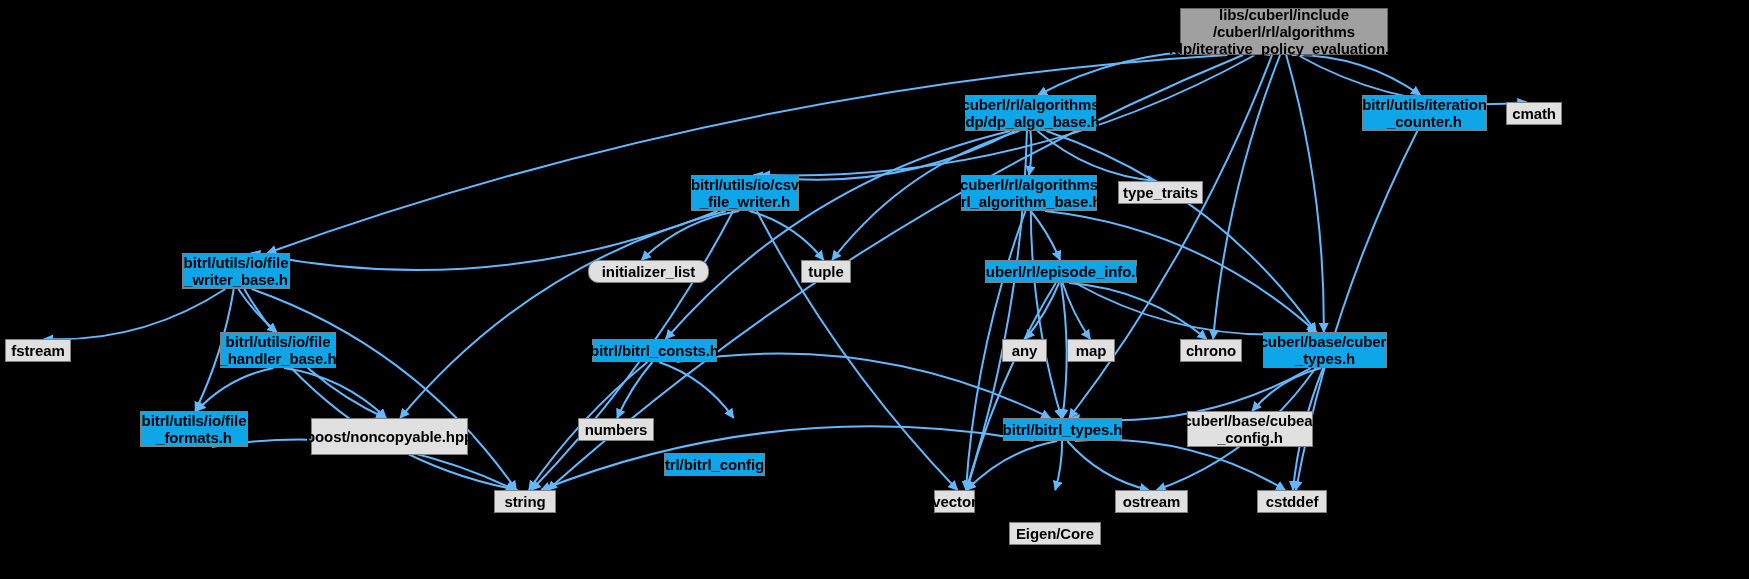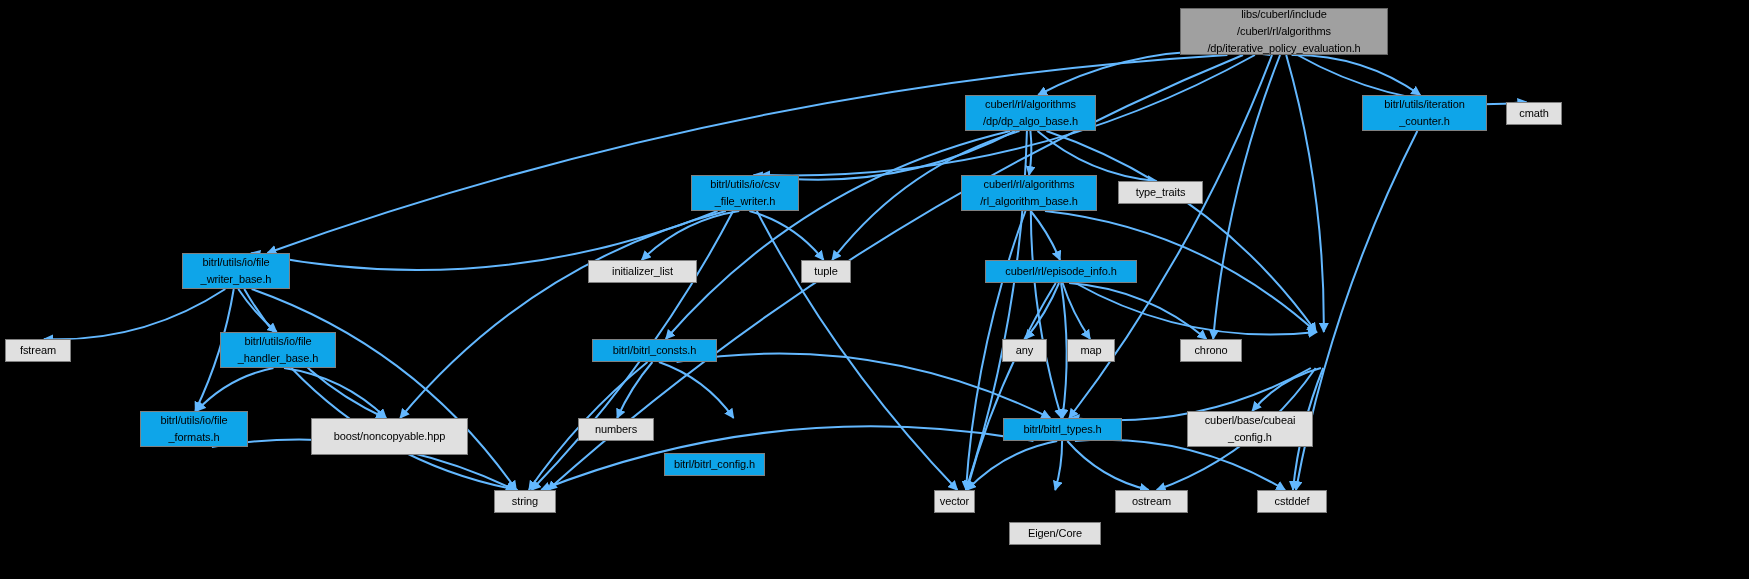--- a/index.html
+++ b/index.html
@@ -24,25 +24,26 @@
   }
   .node {
     position: absolute;
     box-sizing: border-box;
     display: flex;
     align-items: center;
     justify-content: center;
     text-align: center;
     border: 1px solid #808080;
     color: #000000;
-    font-size: 11px;
+    font-size: 15px;
     line-height: 17px;
     letter-spacing: -0.1px;
     white-space: pre;
     z-index: 5;
+    font-weight: bold;
   }
   .node.header {
     background: #0ea5e9;
   }
   .node.system {
     background: #e0e0e0;
   }
   .node.current {
     background: #a0a0a0;
     border-color: #666666;
@@ -122,30 +123,32 @@
     <div class="node header" style="left: 1362px; top: 95px; width: 125px; height: 36px;">bitrl/utils/iteration
 _counter.h</div>
     <div class="node system" style="left: 1506px; top: 102px; width: 56px; height: 23px;">cmath</div>
     <div class="node header" style="left: 691px; top: 175px; width: 108px; height: 36px;">bitrl/utils/io/csv
 _file_writer.h</div>
     <div class="node header" style="left: 961px; top: 175px; width: 136px; height: 36px;">cuberl/rl/algorithms
 /rl_algorithm_base.h</div>
     <div class="node system" style="left: 1118px; top: 181px; width: 85px; height: 23px;">type_traits</div>
     <div class="node header" style="left: 182px; top: 253px; width: 108px; height: 36px;">bitrl/utils/io/file
 _writer_base.h</div>
-    <div class="node system" style="left: 588px; top: 260px; width: 109px; height: 23px;">initializer_list</div>
+    <div class="node system" style="left: 588px; top: 260px; width: 121px; height: 23px; border-radius: 10px;">initializer_list</div>
     <div class="node system" style="left: 801px; top: 260px; width: 50px; height: 23px;">tuple</div>
     <div class="node header" style="left: 985px; top: 260px; width: 152px; height: 23px;">cuberl/rl/episode_info.h</div>
     <div class="node system" style="left: 5px; top: 339px; width: 66px; height: 23px;">fstream</div>
     <div class="node header" style="left: 220px; top: 332px; width: 116px; height: 36px;">bitrl/utils/io/file
 _handler_base.h</div>
     <div class="node header" style="left: 592px; top: 339px; width: 125px; height: 23px;">bitrl/bitrl_consts.h</div>
     <div class="node system" style="left: 1002px; top: 339px; width: 45px; height: 23px; text-align: right;">any</div>
     <div class="node system" style="left: 1067px; top: 339px; width: 48px; height: 23px;">map</div>
     <div class="node system" style="left: 1180px; top: 339px; width: 62px; height: 23px;">chrono</div>
+    <div class="node header" style="left: 1263px; top: 332px; width: 124px; height: 36px;">cuberl/base/cuberl
+_types.h</div>
     <div class="node header" style="left: 140px; top: 411px; width: 108px; height: 36px;">bitrl/utils/io/file
 _formats.h</div>
     <div class="node system" style="left: 311px; top: 418px; width: 157px; height: 37px;">boost/noncopyable.hpp</div>
     <div class="node system" style="left: 578px; top: 418px; width: 76px; height: 23px;">numbers</div>
     <div class="node header" style="left: 664px; top: 418px; width: 101px; height: 23px; margin-top: 35px;">bitrl/bitrl_config.h</div>
     <div class="node header" style="left: 1003px; top: 418px; width: 119px; height: 23px;">bitrl/bitrl_types.h</div>
     <div class="node system" style="left: 1187px; top: 411px; width: 126px; height: 36px;">cuberl/base/cubeai
 _config.h</div>
     <div class="node system" style="left: 494px; top: 490px; width: 62px; height: 23px;">string</div>
     <div class="node system" style="left: 934px; top: 490px; width: 41px; height: 23px;">vector</div>

